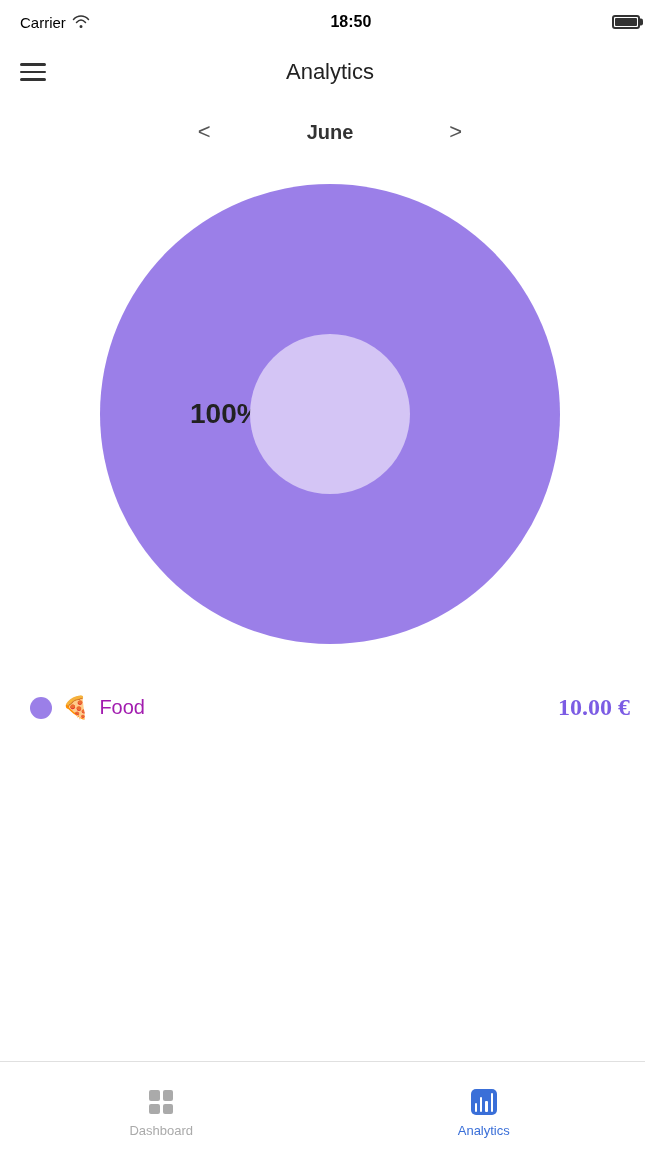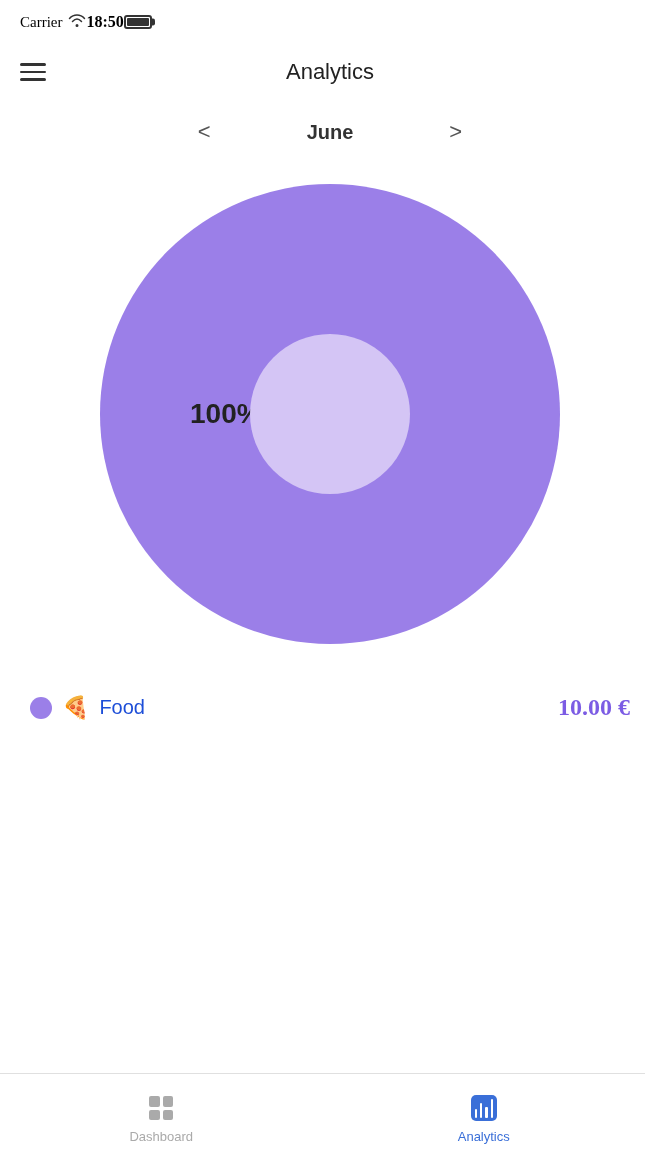--- a/index.html
+++ b/index.html
@@ -10,25 +10,24 @@
       height: 1173px;
       background: #ffffff;
       font-family: -apple-system, 'Helvetica Neue', sans-serif;
       overflow: hidden;
       position: relative;
     }
 
     
     .status-bar {
       display: flex;
-      justify-content: flex-start;
+      justify-content: space-between;
       align-items: center;
       padding: 20px 20px;
       height: 44px;
-      font-family: Liberation Serif, serif;
     }
     .status-carrier {
       display: flex;
       align-items: center;
       gap: 6px;
       font-size: 15px;
       font-weight: 500;
     }
     .status-time {
       font-size: 16px;
@@ -173,37 +172,37 @@
       width: 22px;
       height: 22px;
       border-radius: 50%;
       background: #9b7fe8;
     }
     .legend-emoji {
       font-size: 22px;
     }
     .legend-text {
       font-size: 20px;
-      color: #1d4ed8;
+      color: #a21caf;
       font-weight: 400;
     }
     .legend-amount {
       font-size: 24px;
       color: #7c5ce4;
       font-weight: 600;
       font-family: Liberation Serif, serif;
     }
 
     
     .tab-bar {
       position: absolute;
       bottom: 0;
       left: 0;
       right: 15px;
-      height: 100px;
+      height: 112px;
       background: #fff;
       border-top: 1px solid #e0e0e0;
       display: flex;
       align-items: center;
       justify-content: space-around;
       padding-bottom: 10px;
     }
     .tab-item {
       display: flex;
       flex-direction: column;

